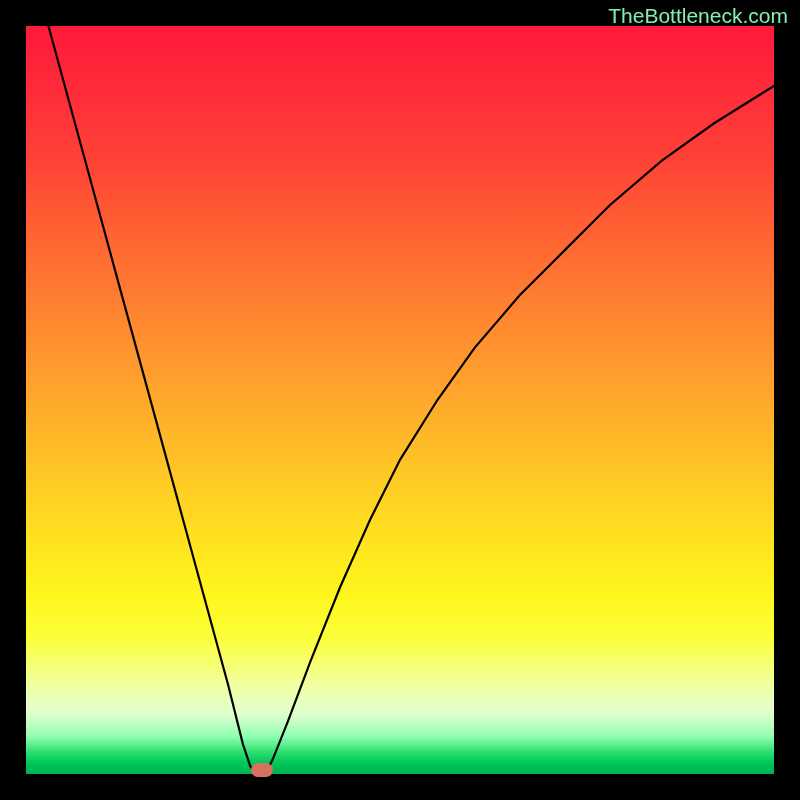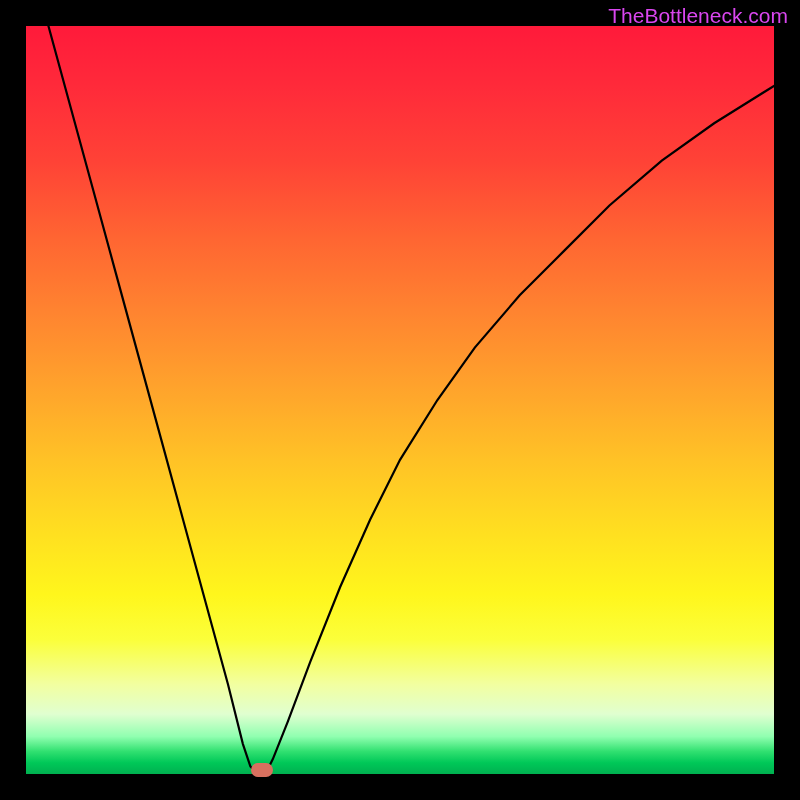--- a/index.html
+++ b/index.html
@@ -8,21 +8,21 @@
     height: 800px;
     background: #000;
     position: relative;
     font-family: Arial, sans-serif;
     overflow: hidden;
   }
   .watermark {
     position: absolute;
     top: 4px;
     right: 12px;
-    color: #d946ef;
+    color: #86efac;
     font-size: 21px;
     font-weight: 500;
     z-index: 10;
   }
   .plot-area {
     position: absolute;
     top: 26px;
     left: 26px;
     width: 748px;
     height: 748px;

